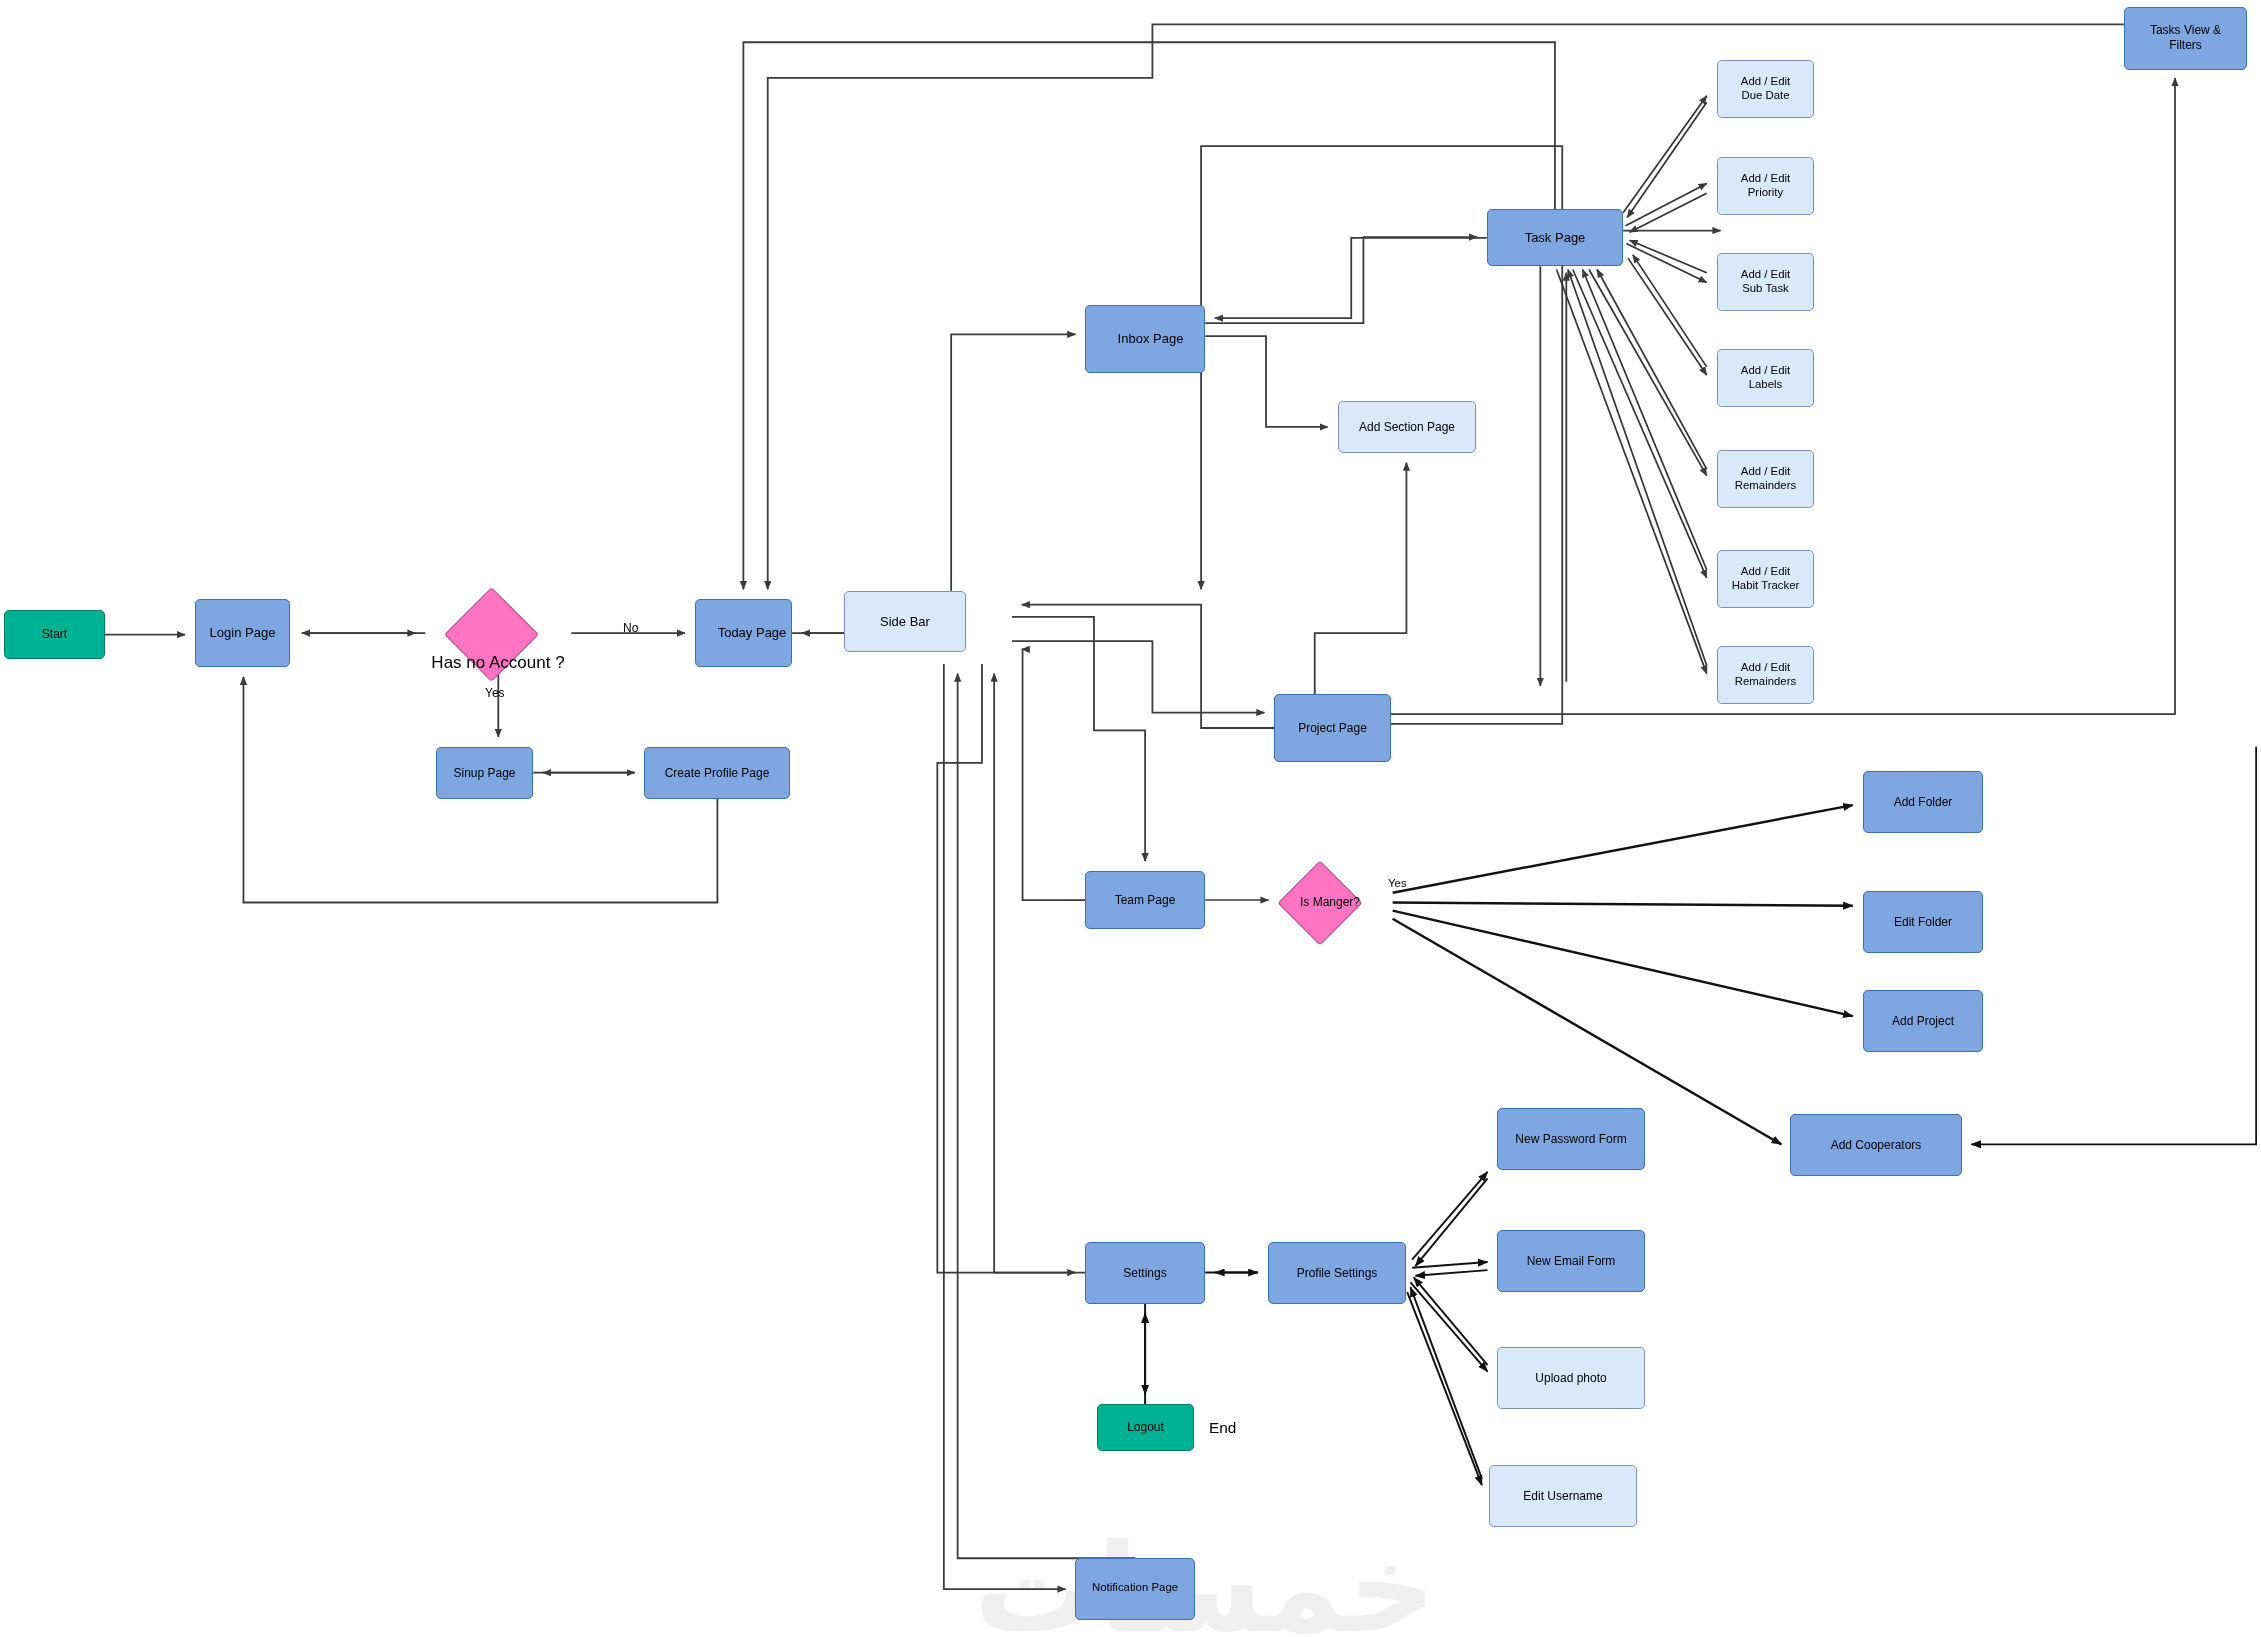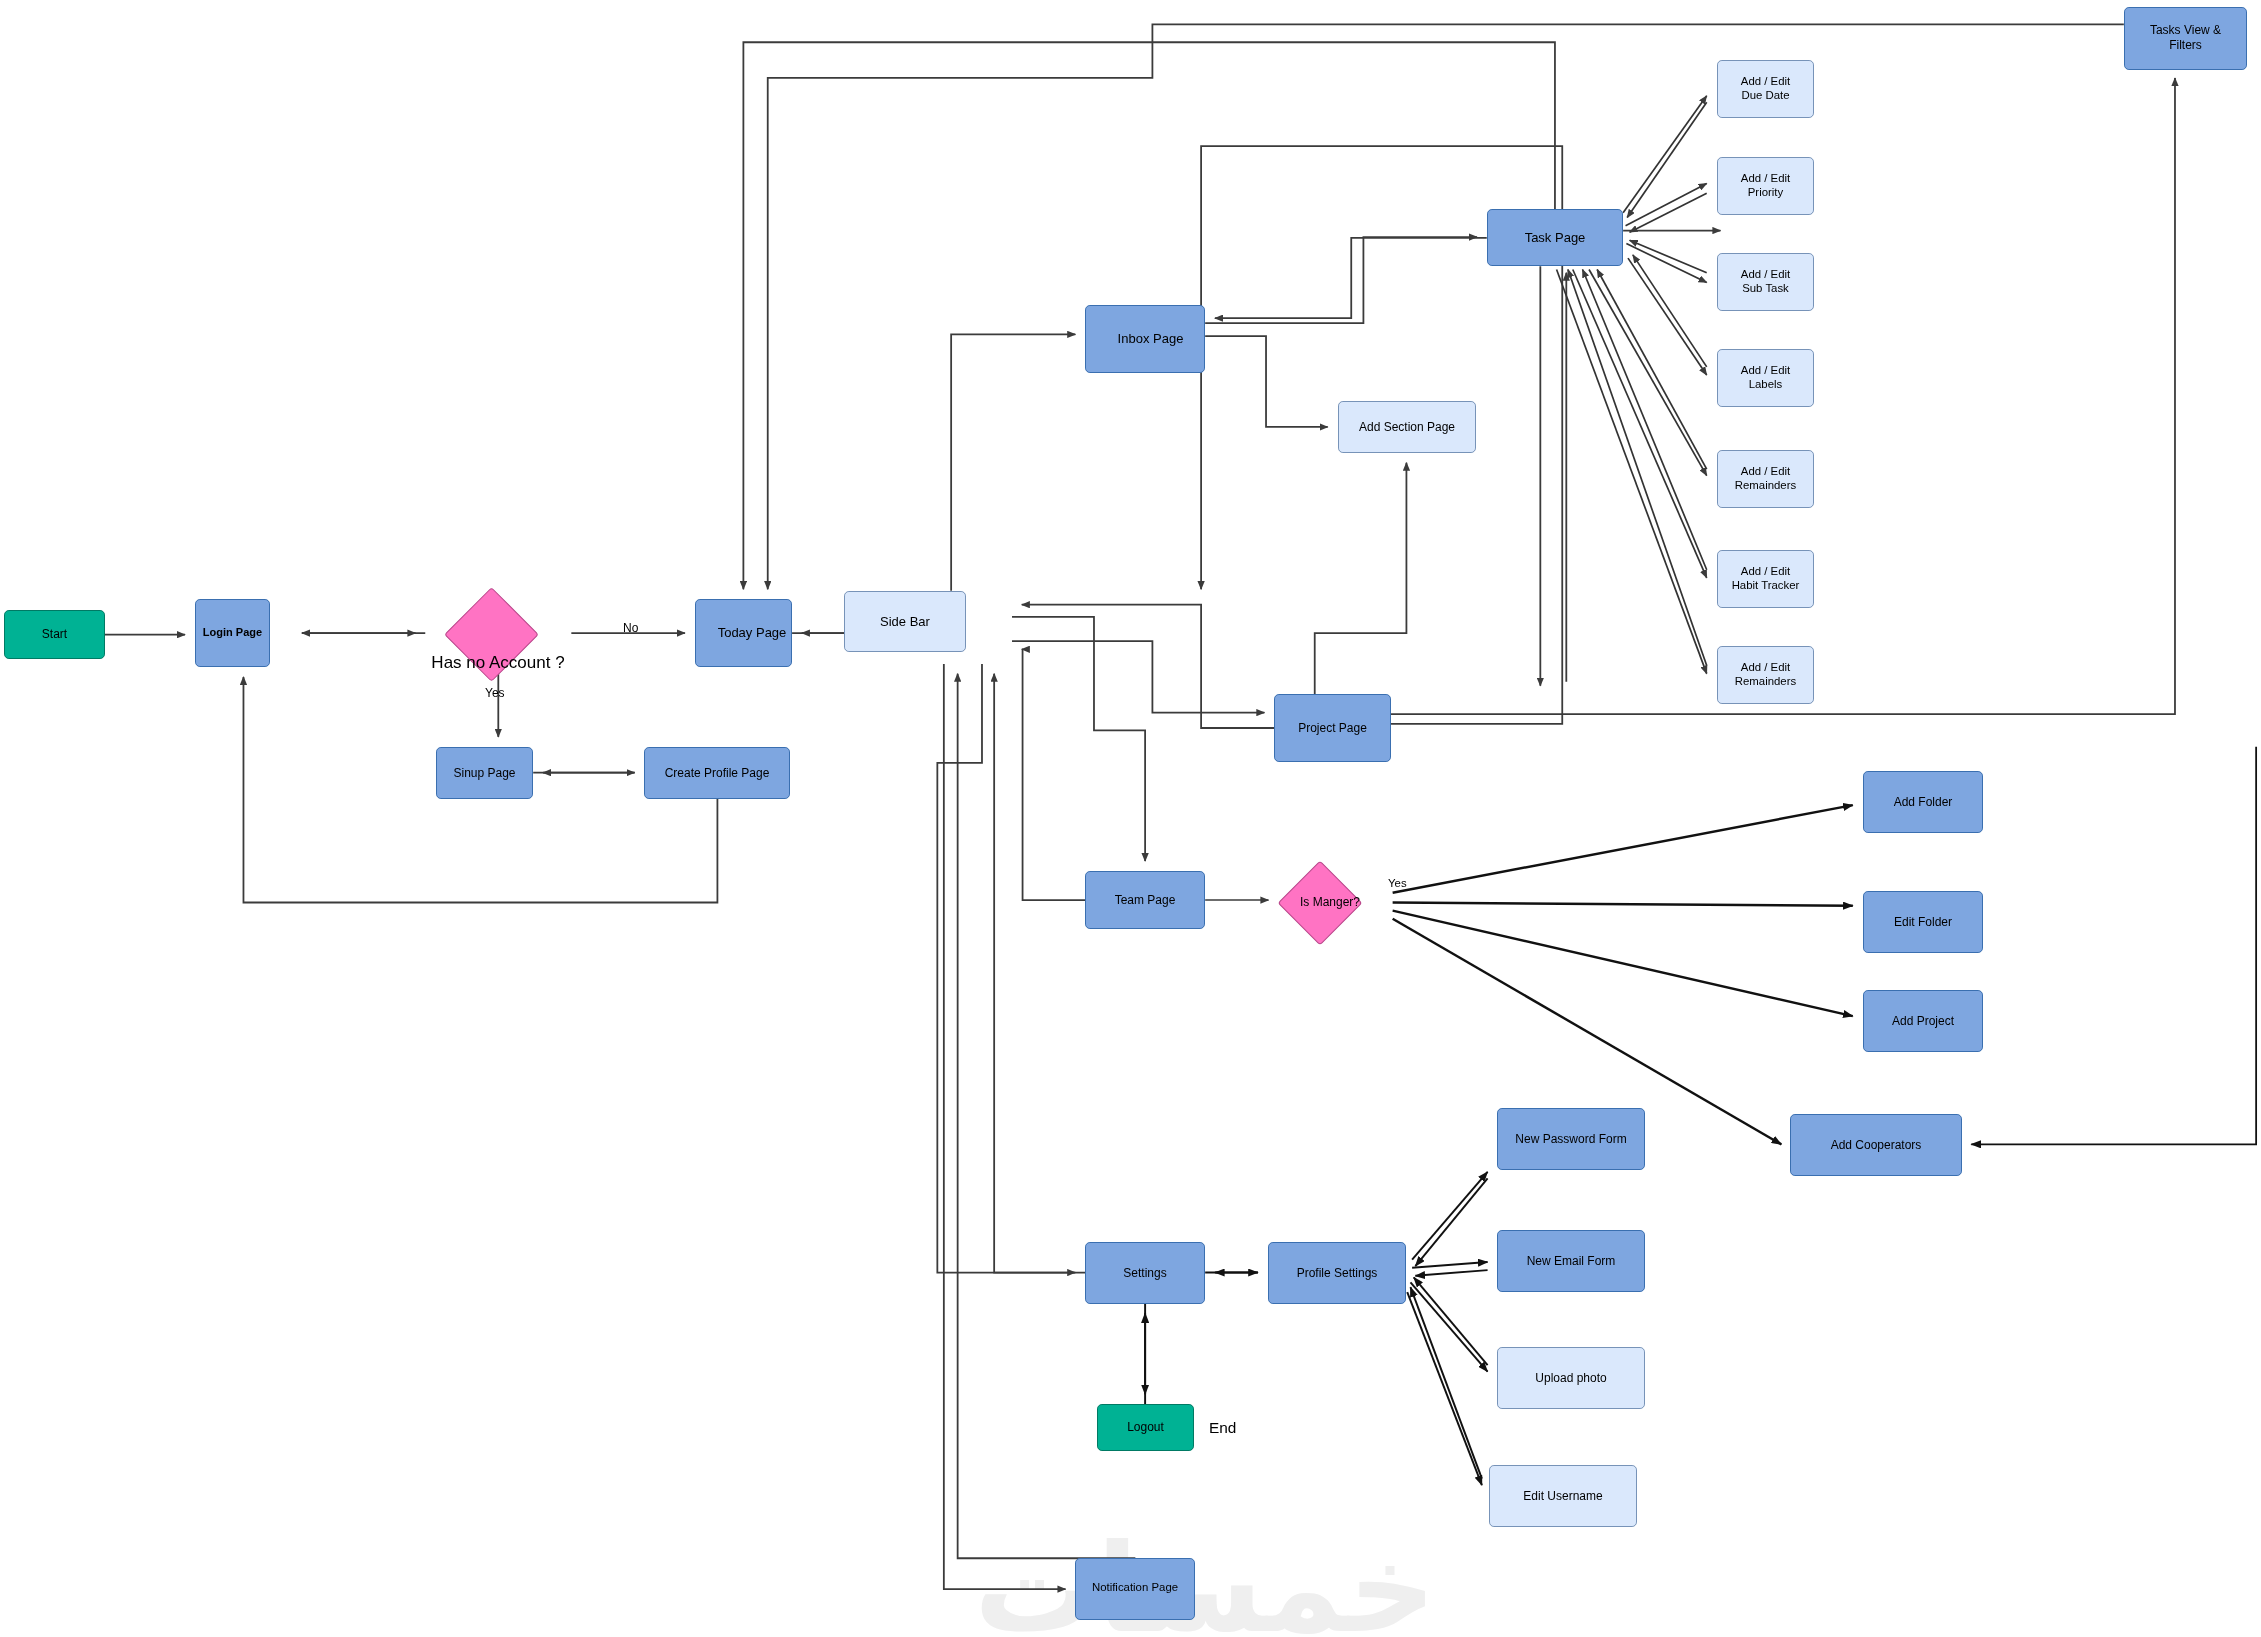--- a/index.html
+++ b/index.html
@@ -165,21 +165,21 @@
       <path d="M1833,1682 L1742,1574" marker-end="url(#ahb)"></path>
 
       <path d="M1734,1592 L1826,1830" marker-end="url(#ahb)"></path>
       <path d="M1826,1822 L1738,1586" marker-end="url(#ahb)"></path>
     </g>
   </svg>
 
   <div class="node n-green" style="left:4px;top:610px;width:101px;height:49px;font-size:12px;">
       <span>Start</span>
     </div>
-  <div class="node n-blue" style="left:195px;top:599px;width:75px;height:68px;font-size:11px;font-weight:bold;">
+  <div class="node n-blue" style="left:195px;top:599px;width:95px;height:68px;font-size:13px;">
       <span>Login Page</span>
     </div>
 
   <div class="diamond" style="left:458px;top:601px;width:65px;height:65px;"></div>
   <div class="diamond-label" style="left:425px;top:648px;width:146px;height:29px;font-size:17px;">
       <span>Has no Account ?</span>
     </div>
 
   <div class="node n-blue" style="left:436px;top:747px;width:97px;height:52px;font-size:12px;">
       <span>Sinup Page</span>

